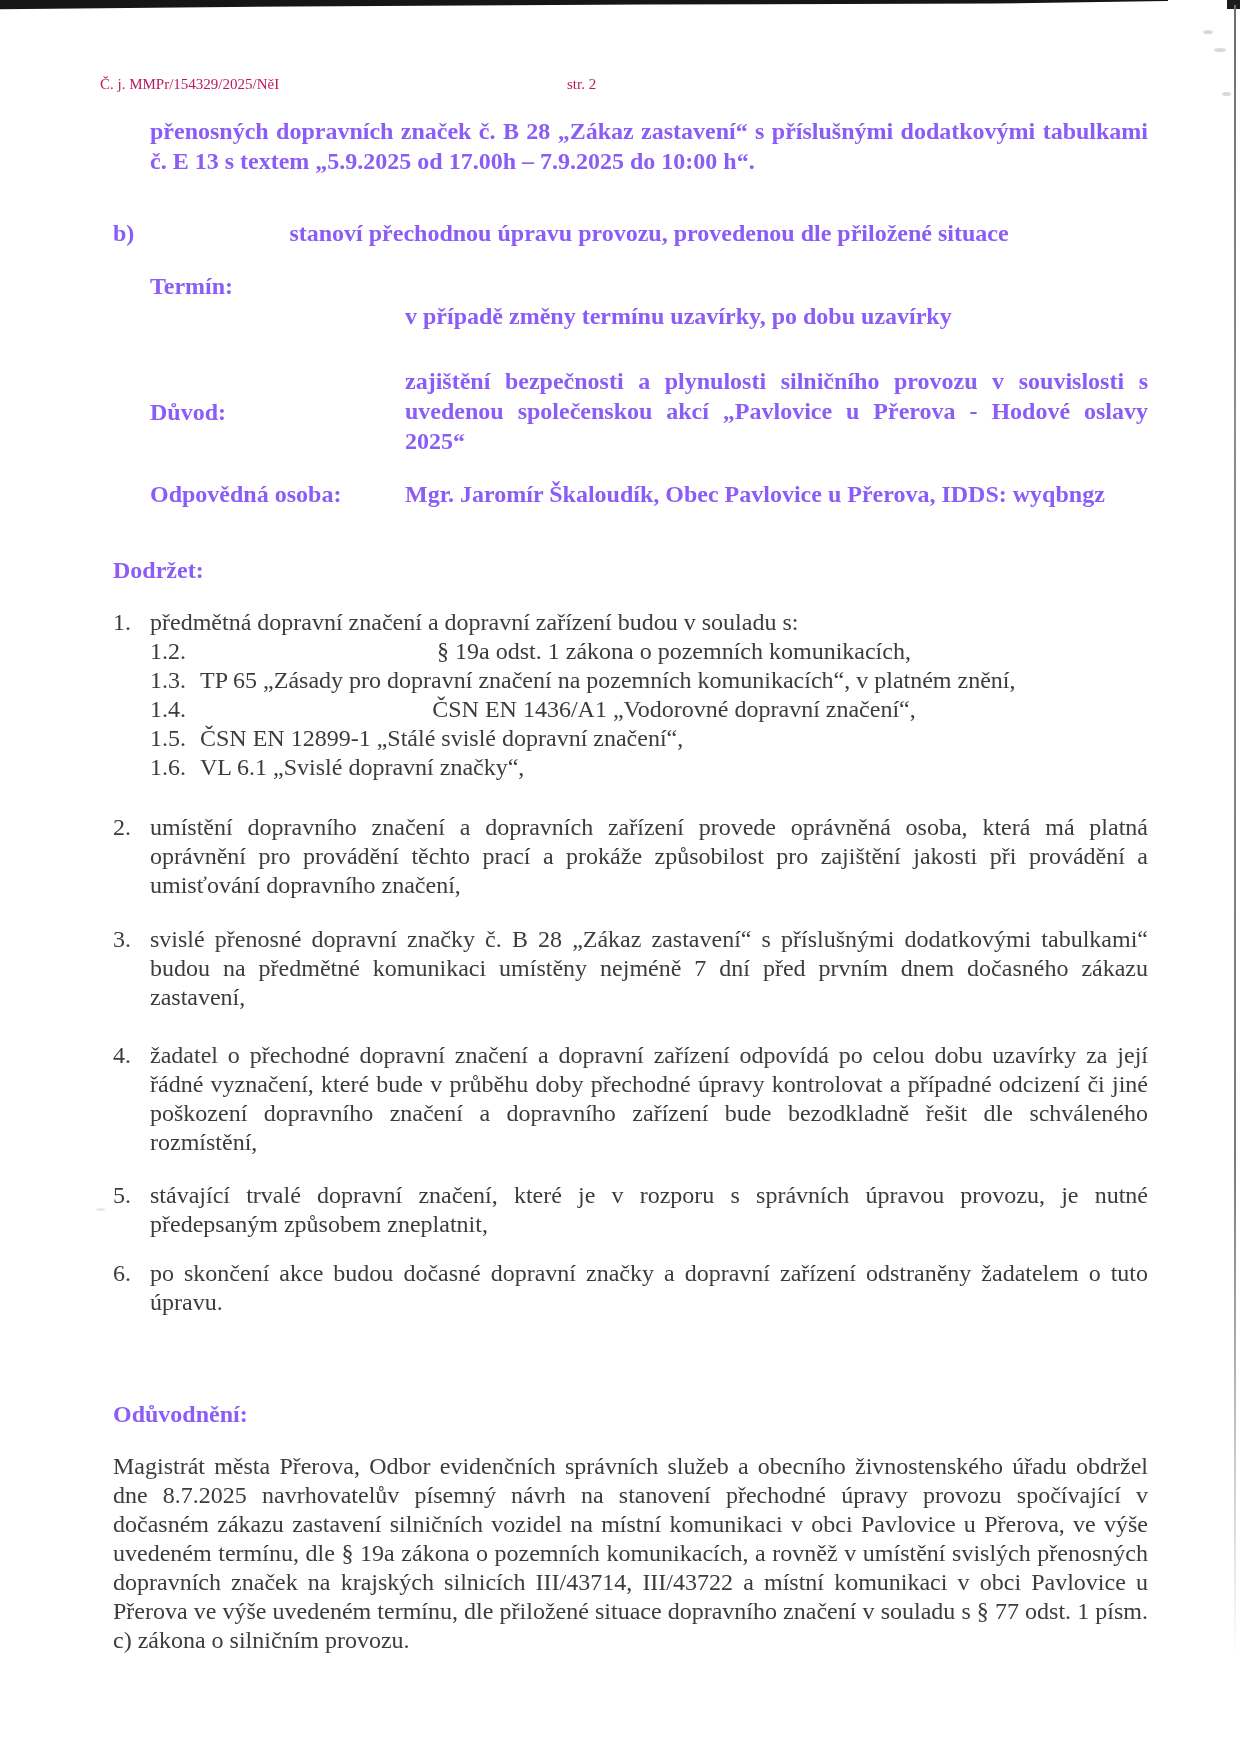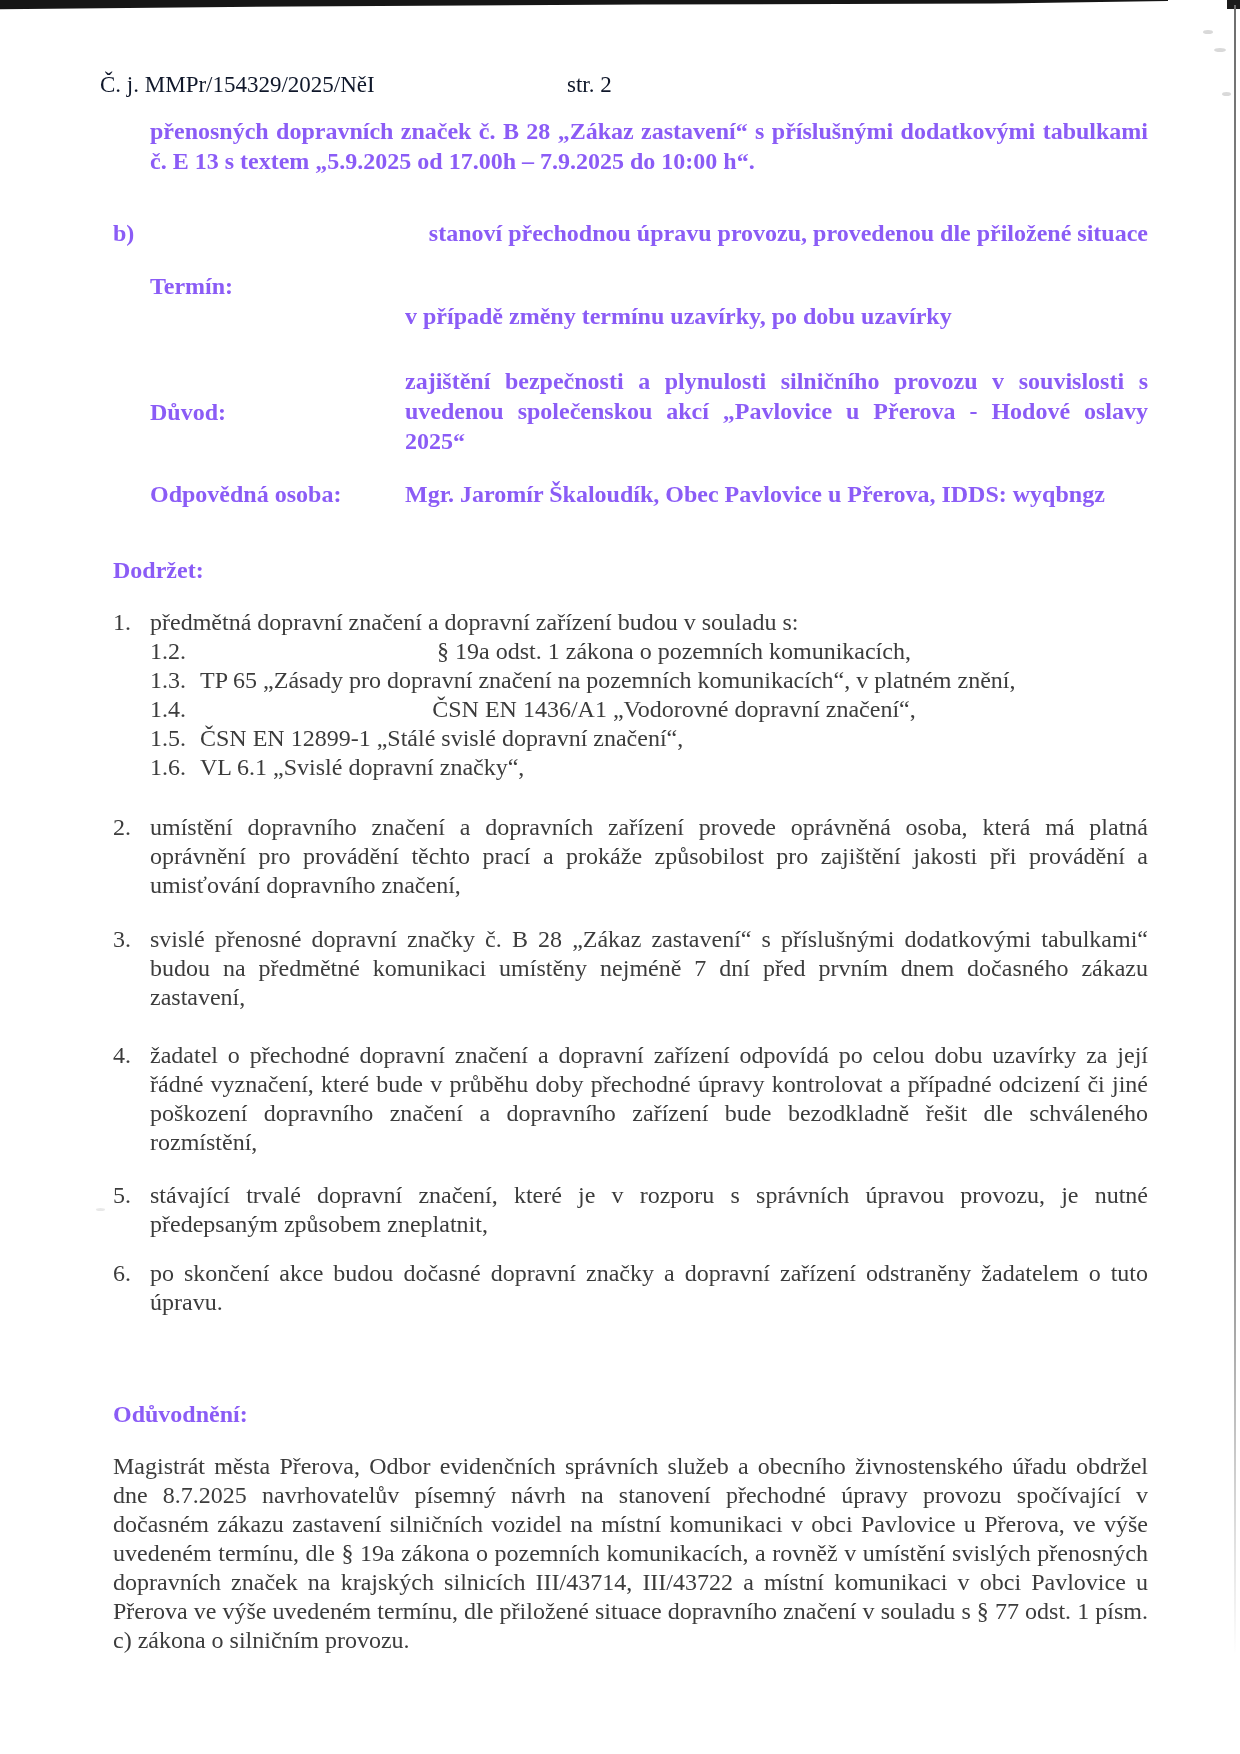--- a/index.html
+++ b/index.html
@@ -11,21 +11,21 @@
     overflow:hidden;
     font-family:"Liberation Serif", serif;
     font-size:24px;
     line-height:29px;
     color:#3c3c3c;
   }
   .abs { position:absolute; }
   .bold { font-weight:bold; color:#8b5cf6; }
   .just { text-align:justify; }
   .nowrap { white-space:nowrap; }
-  .hdr { font-size:23px; color:#0f172a; }
+  .hdr { font-size:15px; color:#be185d; }
 
   
   .item { display:flex; align-items:flex-start; }
   .item .num { flex:0 0 37px; }
   .item .itext { flex:1 1 auto; text-align:justify; }
   .sub { margin-left:37px; }
   .sub .item .num { flex:0 0 50px; }
   .gap30 { margin-top:31px; }
   .gap26 { margin-top:25px; }
   .gap29 { margin-top:29px; }
@@ -61,21 +61,21 @@
   <div class="abs smudge" style="left:1222px; top:92px; width:9px; height:4px;"></div>
   <div class="abs smudge" style="left:96px; top:1208px; width:9px; height:3px; opacity:.6;"></div>
 
   <div class="abs hdr" style="left:100px; top:70px;">Č. j. MMPr/154329/2025/NěI</div>
   <div class="abs hdr" style="left:567px; top:70px;">str. 2</div>
 
   <div class="abs bold just" style="left:150px; top:116px; width:998px; line-height:30px;">přenosných dopravních značek č. B 28 „Zákaz zastavení“ s příslušnými dodatkovými tabulkami č. E 13 s textem „5.9.2025 od 17.00h – 7.9.2025 do 10:00 h“.</div>
 
   <div class="abs item bold" style="left:113px; top:219px; width:1035px;">
     <span class="num">b)</span>
-    <div class="itext" style="text-align:right;">stanoví přechodnou úpravu provozu, provedenou dle přiložené situace</div>
+    <div class="itext" style="text-align:center;">stanoví přechodnou úpravu provozu, provedenou dle přiložené situace</div>
   </div>
 
   <div class="abs bold" style="left:150px; top:272px;">Termín:</div>
   <div class="abs bold nowrap" style="left:405px; top:302px;">v případě změny termínu uzavírky, po dobu uzavírky</div>
 
   <div class="abs bold" style="left:150px; top:366px;margin-top:32px;">Důvod:</div>
   <div class="abs bold just" style="left:405px; top:366px; width:743px; line-height:30px;">zajištění bezpečnosti a plynulosti silničního provozu v souvislosti s uvedenou společenskou akcí „Pavlovice u Přerova - Hodové oslavy 2025“</div>
 
   <div class="abs bold" style="left:150px; top:480px;">Odpovědná osoba:</div>
   <div class="abs bold nowrap" style="left:405px; top:480px;">Mgr. Jaromír Škaloudík, Obec Pavlovice u Přerova, IDDS: wyqbngz</div>

